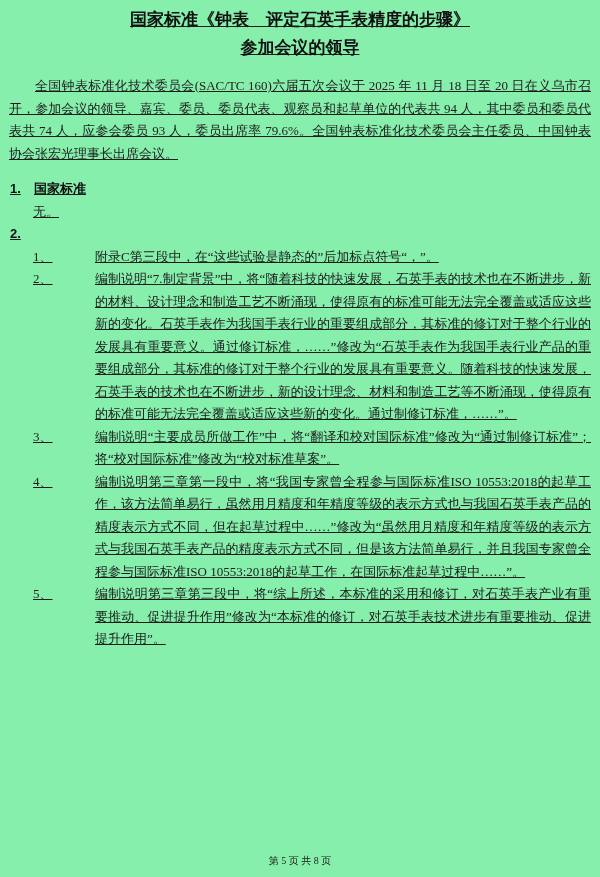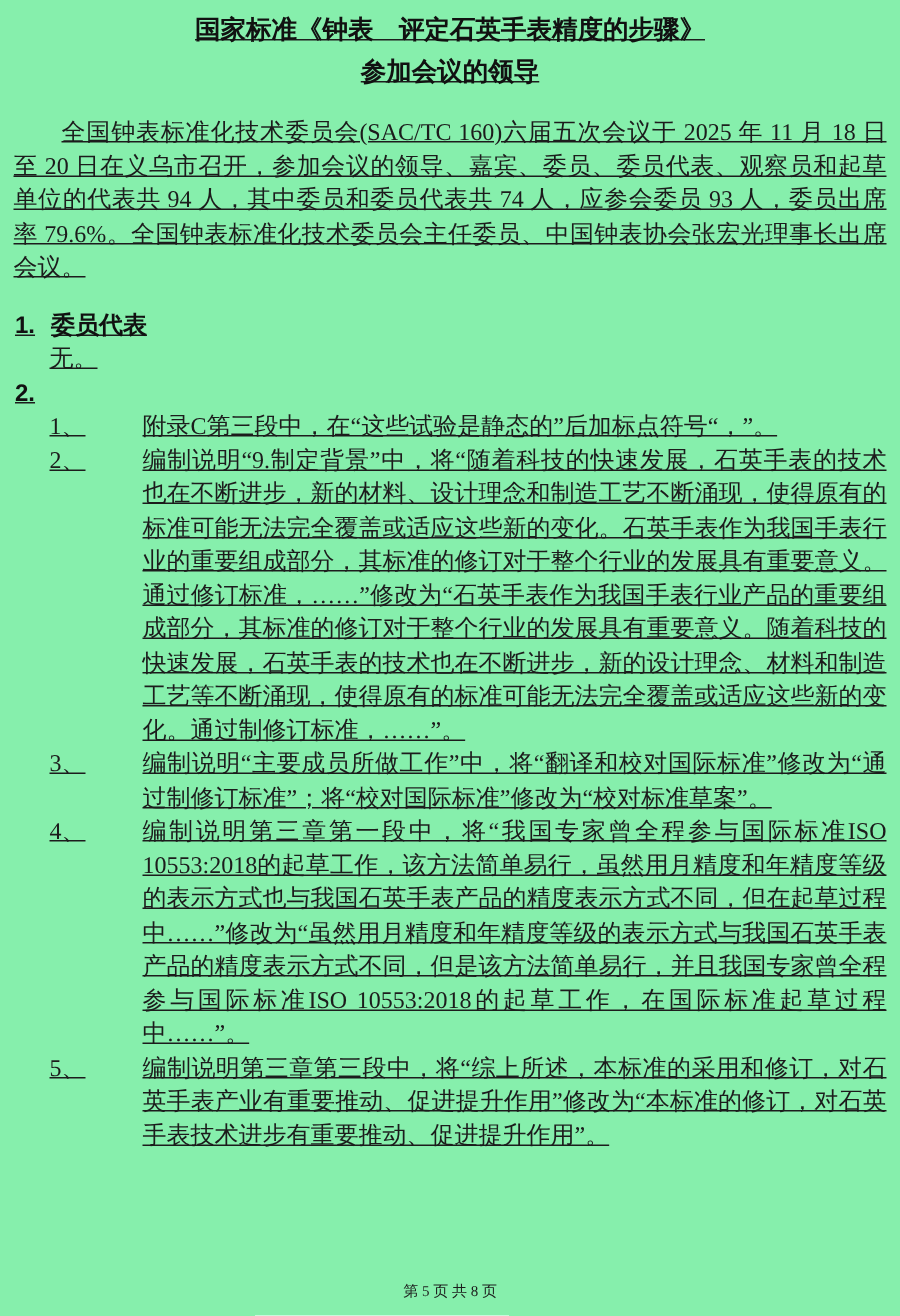--- a/index.html
+++ b/index.html
@@ -18,21 +18,21 @@
   .title{
     text-align:center;
     font-weight:bold;
     font-size:17px;
     line-height:28px;
     font-family:"Liberation Sans","DejaVu Sans",sans-serif;
     color:#111;
   }
   .body-text{
     margin-top:6px;
-    font-size:16px;
+    font-size:13px;
     line-height:22.5px;
     text-align:justify;
   }
   .para{ text-indent:2em; }
   .sec-head{
     display:flex;
     font-weight:bold;
     font-family:"Liberation Sans","DejaVu Sans",sans-serif;
     color:#111;
   }
@@ -61,35 +61,35 @@
   </div>
 
   <div class="body-text">
 
     <p class="para">全国钟表标准化技术委员会(SAC/TC 160)六届五次会议于 2025 年 11 月 18 日至 20 日在义乌市召开，参加会议的领导、嘉宾、委员、委员代表、观察员和起草单位的代表共 94 人，其中委员和委员代表共 74 人，应参会委员 93 人，委员出席率 79.6%。全国钟表标准化技术委员会主任委员、中国钟表协会张宏光理事长出席会议。</p>
 
 
 
     <div class="sec-head">
       <span class="sec-num">1.</span>
-      <span>委员代表</span>
+      <span>国家标准</span>
     </div>
     <div class="sec-body">无。</div>
 
     <div class="sec-head">
       <span class="sec-num">2.</span>
     </div>
 
     <div class="list-item">
       <span class="li-num">1、</span>
       <span class="li-text">附录C第三段中，在“这些试验是静态的”后加标点符号“，”。</span>
     </div>
     <div class="list-item">
       <span class="li-num">2、</span>
-      <span class="li-text">编制说明“9.制定背景”中，将“随着科技的快速发展，石英手表的技术也在不断进步，新的材料、设计理念和制造工艺不断涌现，使得原有的标准可能无法完全覆盖或适应这些新的变化。石英手表作为我国手表行业的重要组成部分，其标准的修订对于整个行业的发展具有重要意义。通过修订标准，……”修改为“石英手表作为我国手表行业产品的重要组成部分，其标准的修订对于整个行业的发展具有重要意义。随着科技的快速发展，石英手表的技术也在不断进步，新的设计理念、材料和制造工艺等不断涌现，使得原有的标准可能无法完全覆盖或适应这些新的变化。通过制修订标准，……”。</span>
+      <span class="li-text">编制说明“7.制定背景”中，将“随着科技的快速发展，石英手表的技术也在不断进步，新的材料、设计理念和制造工艺不断涌现，使得原有的标准可能无法完全覆盖或适应这些新的变化。石英手表作为我国手表行业的重要组成部分，其标准的修订对于整个行业的发展具有重要意义。通过修订标准，……”修改为“石英手表作为我国手表行业产品的重要组成部分，其标准的修订对于整个行业的发展具有重要意义。随着科技的快速发展，石英手表的技术也在不断进步，新的设计理念、材料和制造工艺等不断涌现，使得原有的标准可能无法完全覆盖或适应这些新的变化。通过制修订标准，……”。</span>
     </div>
     <div class="list-item">
       <span class="li-num">3、</span>
       <span class="li-text">编制说明“主要成员所做工作”中，将“翻译和校对国际标准”修改为“通过制修订标准”；将“校对国际标准”修改为“校对标准草案”。</span>
     </div>
     <div class="list-item">
       <span class="li-num">4、</span>
       <span class="li-text">编制说明第三章第一段中，将“我国专家曾全程参与国际标准ISO 10553:2018的起草工作，该方法简单易行，虽然用月精度和年精度等级的表示方式也与我国石英手表产品的精度表示方式不同，但在起草过程中……”修改为“虽然用月精度和年精度等级的表示方式与我国石英手表产品的精度表示方式不同，但是该方法简单易行，并且我国专家曾全程参与国际标准ISO 10553:2018的起草工作，在国际标准起草过程中……”。</span>
     </div>
     <div class="list-item">

